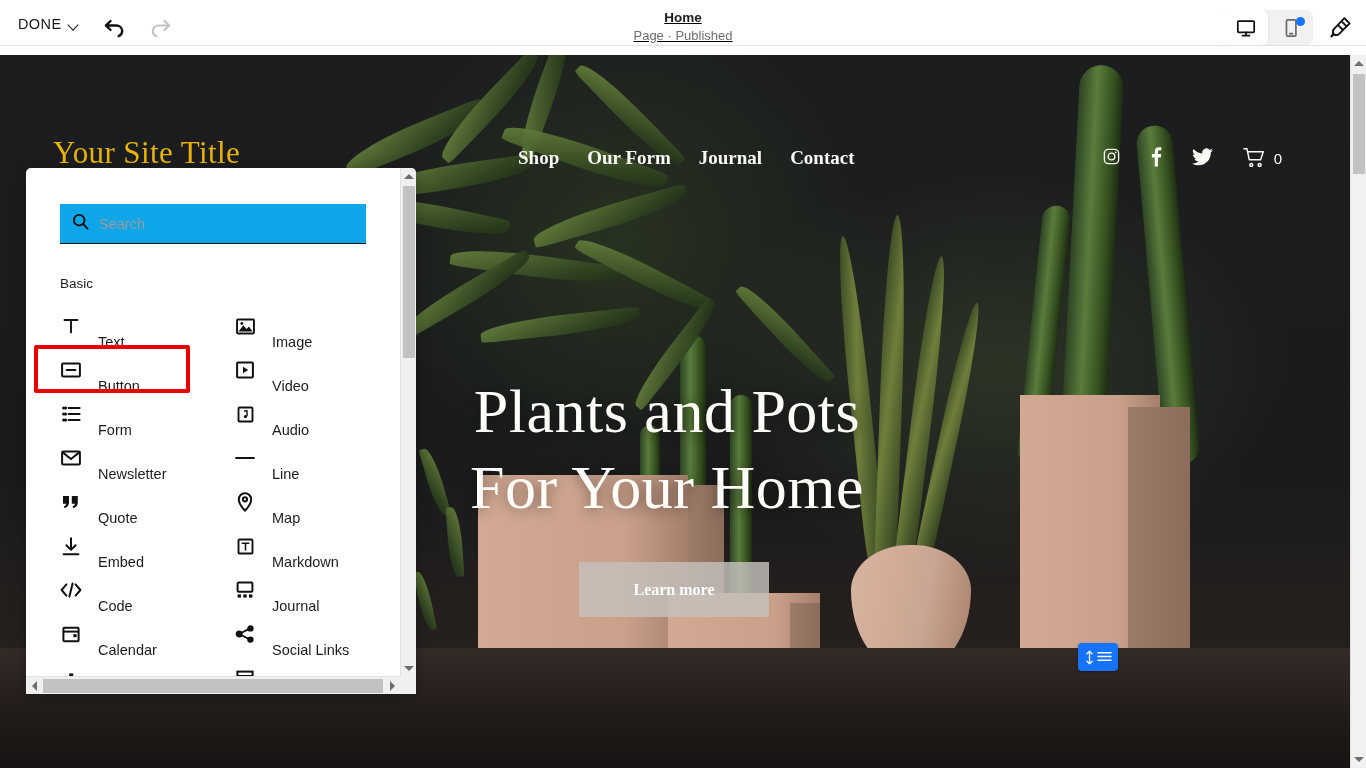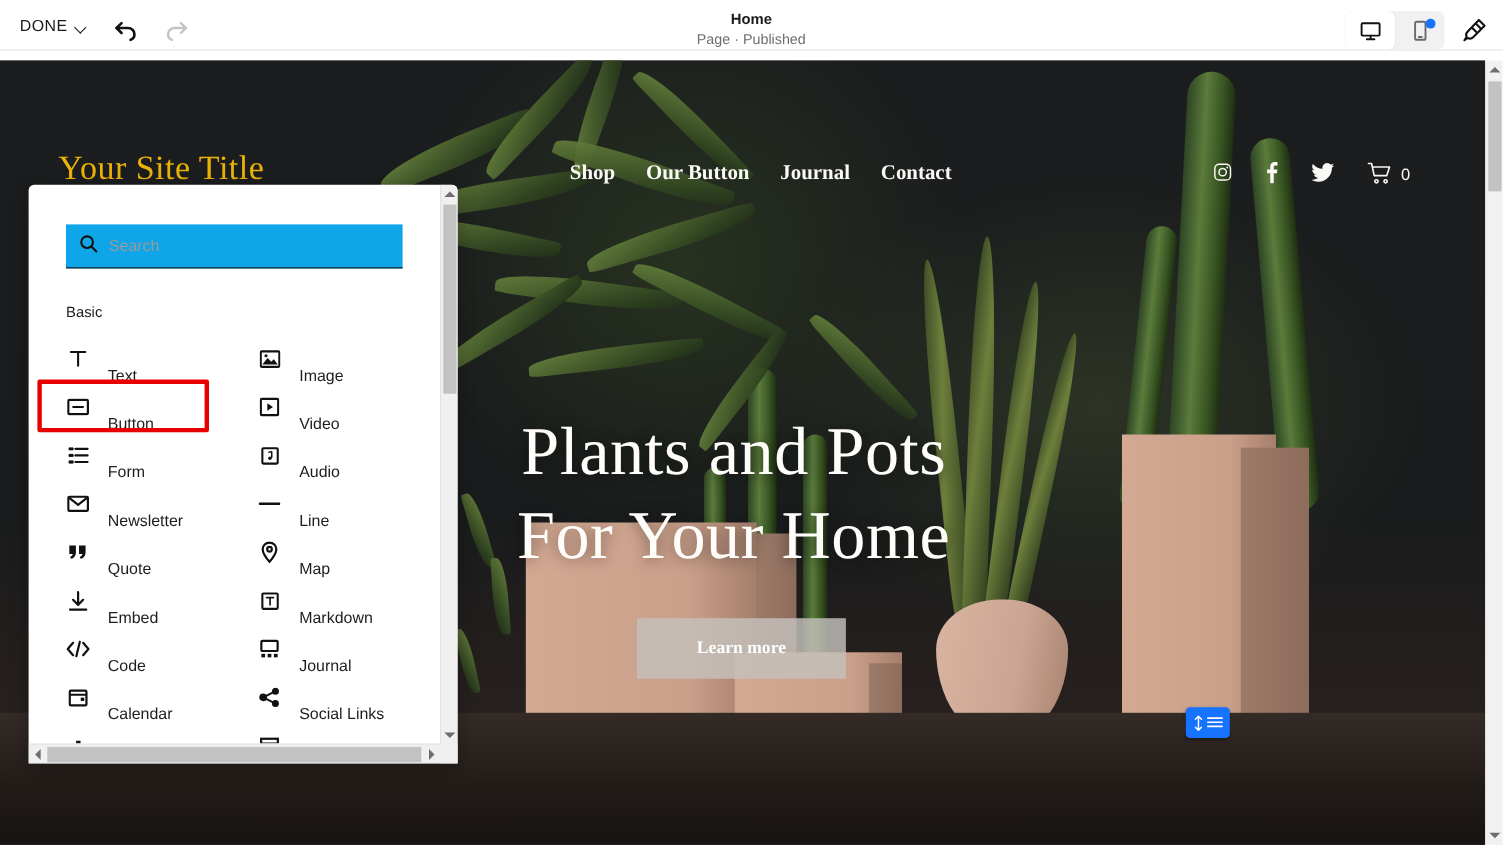--- a/index.html
+++ b/index.html
@@ -36,21 +36,21 @@
   }
   .undo-btn, .redo-btn {
     position: absolute; top: 12px;
     width: 32px; height: 32px; cursor: pointer;
   }
   .undo-btn { left: 100px; }
   .redo-btn { left: 145px; }
 
   .doc-center {
     position: absolute; left: 0; right: 0; top: 9px;
-    text-align: center; pointer-events: none;
+    text-align: center; pointer-events: none; text-decoration: underline;
   }
   .doc-title { font-size: 13.5px; font-weight: bold; color: #1b1b1b; line-height: 17px; }
   .doc-sub   { font-size: 13px; color: #6e6e6e; line-height: 18px; margin-top: 1px; }
 
   .view-toggle {
     position: absolute; right: 53px; top: 10px;
     display: flex; align-items: center;
     background: #f1f1f1; border-radius: 6px; overflow: hidden;
     height: 35px;
   }
@@ -326,21 +326,21 @@
     <div class="pot" style="left:1020px;top:340px;width:140px;height:320px;"></div>
     <div class="pot side" style="left:1128px;top:352px;width:62px;height:296px;"></div>
   </div>
 
   <div class="floor"></div>
 
   <div class="site-title">Your Site Title</div>
 
   <nav class="site-nav">
     <span>Shop</span>
-    <span>Our Button</span>
+    <span>Our Form</span>
     <span>Journal</span>
     <span>Contact</span>
   </nav>
 
   <div class="site-social">
     <span>
       <svg width="19" height="19" viewBox="0 0 24 24" fill="none" stroke="#fbf9f6" stroke-width="1.7">
         <rect x="3" y="3" width="18" height="18" rx="5"></rect>
         <circle cx="12" cy="12" r="4.2"></circle>
         <circle cx="17.3" cy="6.7" r="1.1" fill="#fbf9f6" stroke="none"></circle>

